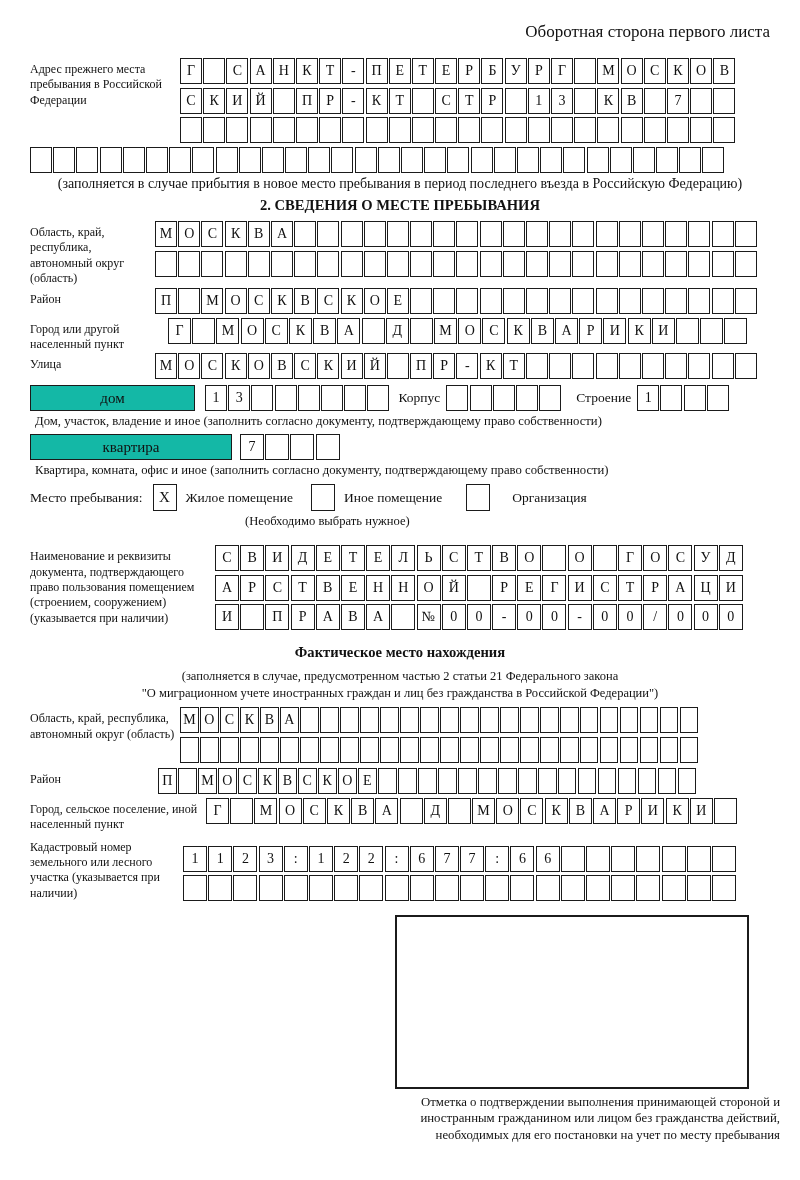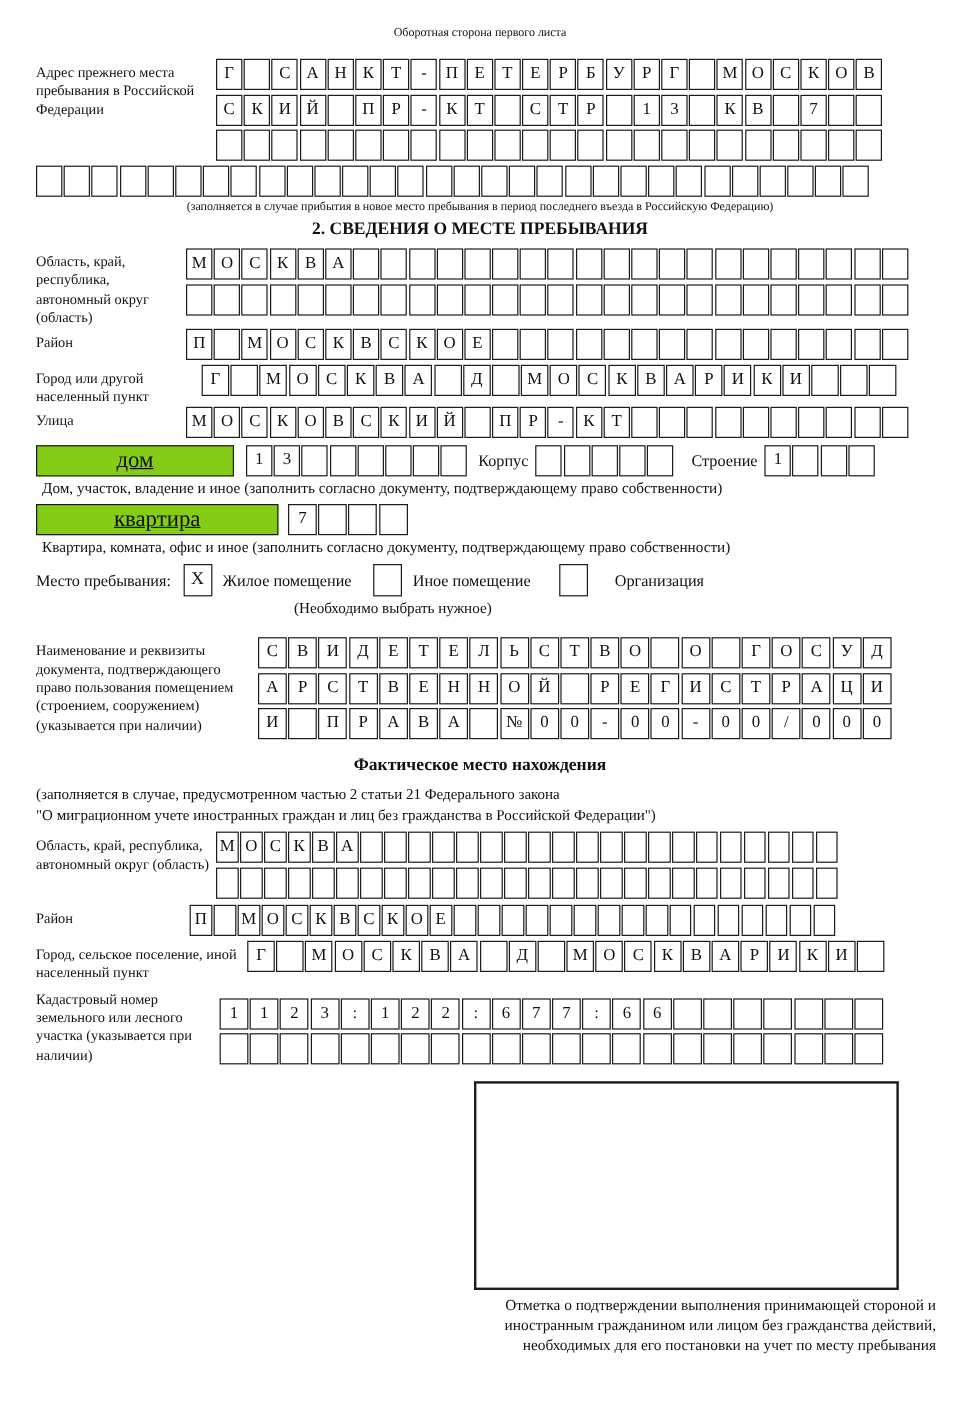--- a/index.html
+++ b/index.html
@@ -2,48 +2,48 @@
 <html><head>
 <meta charset="utf-8">
 <style>
   html,body{margin:0;padding:0;background:#fff;}
   body{
     width:800px;height:1180px;box-sizing:border-box;
     padding:20px 30px 10px 30px;
     font-family:"Liberation Serif","DejaVu Serif",serif;
     color:#111;font-size:13.5px;overflow:hidden;
   }
-  .header-note{text-align:center;font-size:10px;margin:2px 0 16px 0;}
+  .header-note{text-align:right;font-size:17px;margin:2px 0 16px 0;}
   .frow{display:flex;align-items:flex-start;}
   .flabel{flex:none;padding-top:4px;line-height:1.28;font-size:12px;}
   .rows-stack{display:flex;flex-direction:column;}
   .cells{display:flex;margin-bottom:3.5px;}
   .cell{
     display:inline-flex;flex:none;align-items:center;justify-content:center;
     width:20px;height:24px;border:1.8px solid #1b1b1b;margin-right:1.2px;
     font-size:14px;background:#fff;
   }
   .cells.narrow .cell{width:16.8px;}
   .cells.mid .cell{width:21px;}
   .cells.wide .cell{width:22px;}
-  .center-note{text-align:center;font-size:10px;margin:1px 0 5px 0;}
+  .center-note{text-align:center;font-size:14px;margin:1px 0 5px 0;}
   .sec-title{text-align:center;font-weight:bold;font-size:14.6px;margin:3px 0 7px 0;}
   .widebox{
     flex:none;display:flex;align-items:center;justify-content:center;
-    height:24px;border:1.8px solid #1b1b1b;background:#84cc16;font-size:19px;text-decoration:underline;
+    height:24px;border:1.8px solid #1b1b1b;background:#14b8a6;font-size:15px;
   }
   .caption{font-size:12.7px;margin:0 0 5px 0;padding-left:5px;}
   .inline-line{display:flex;align-items:center;margin:3px 0 3px 0;}
   .checkbox{
     display:inline-flex;flex:none;align-items:center;justify-content:center;
     width:22px;height:25px;border:1.8px solid #1b1b1b;font-size:15px;background:#fff;
   }
   .opt-label{margin:0 0 0 9px;}
   .mesto-note{font-size:12.6px;margin:2px 0 16px 215px;}
-  .s3-note{text-align:left;font-size:12.5px;line-height:1.35;}
+  .s3-note{text-align:center;font-size:12.5px;line-height:1.35;}
   .stamp-box{
     margin:10px 0 0 365px;width:350px;height:170px;
     border:2px solid #1b1b1b;background:#fff;
   }
   .stamp-caption{
     margin:5px 0 0 350px;width:400px;text-align:right;
     font-size:12.8px;line-height:1.3;
   }
 </style>
 </head>

